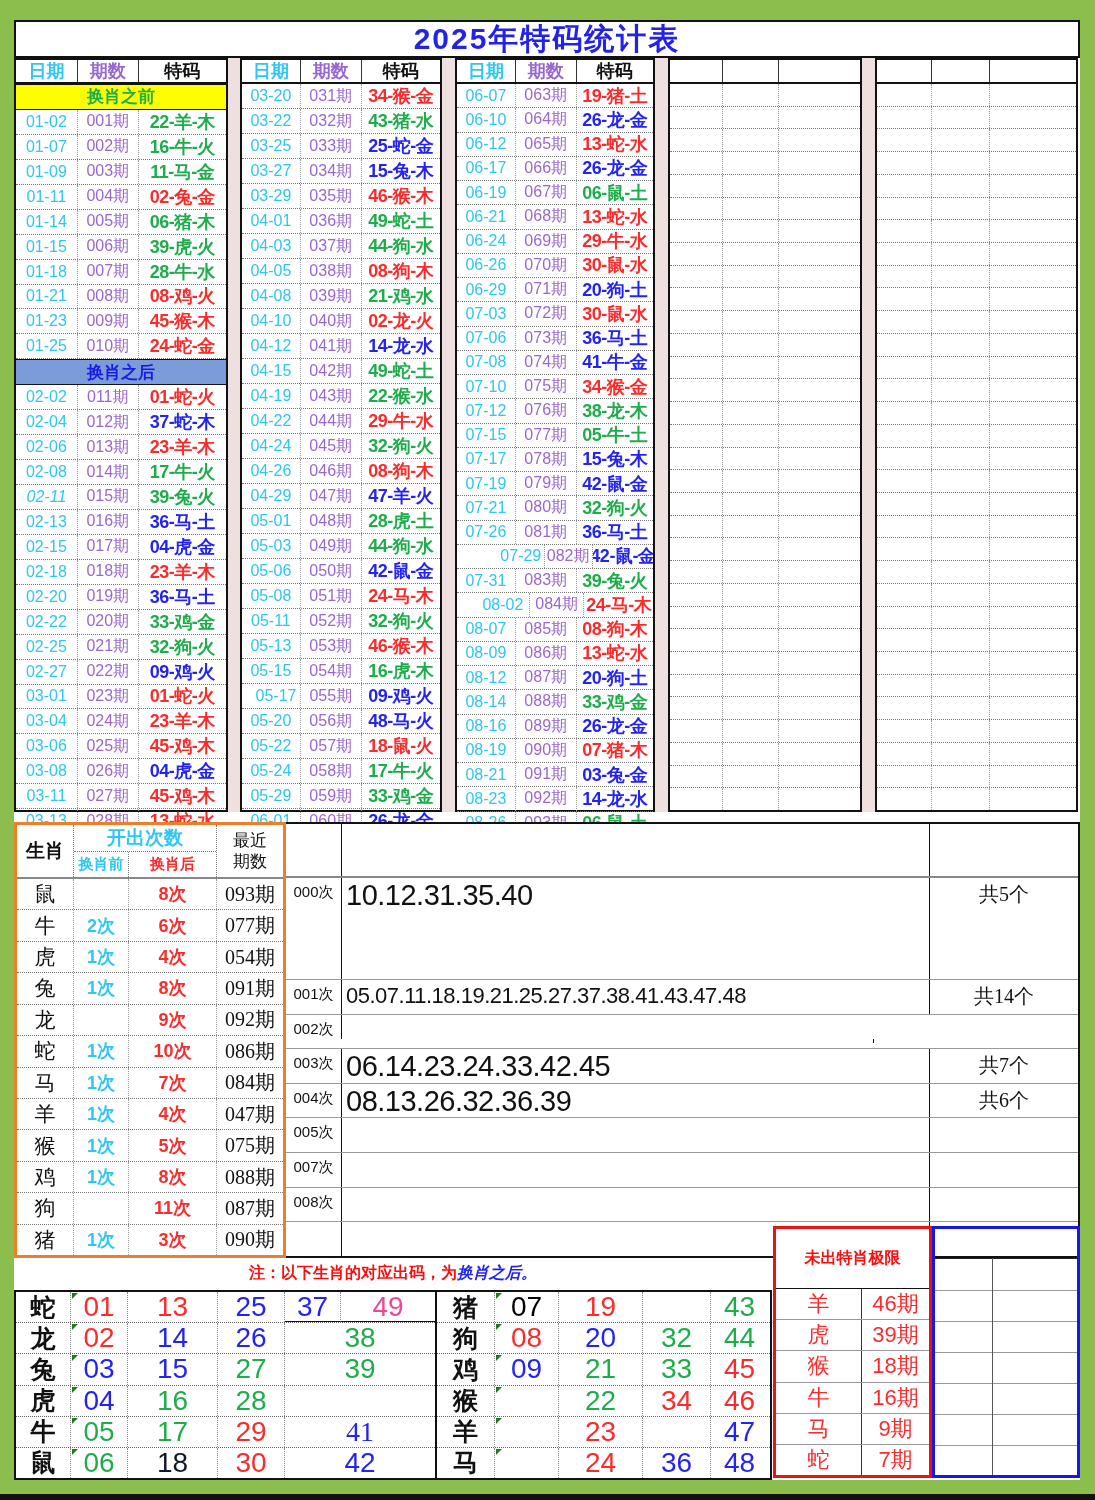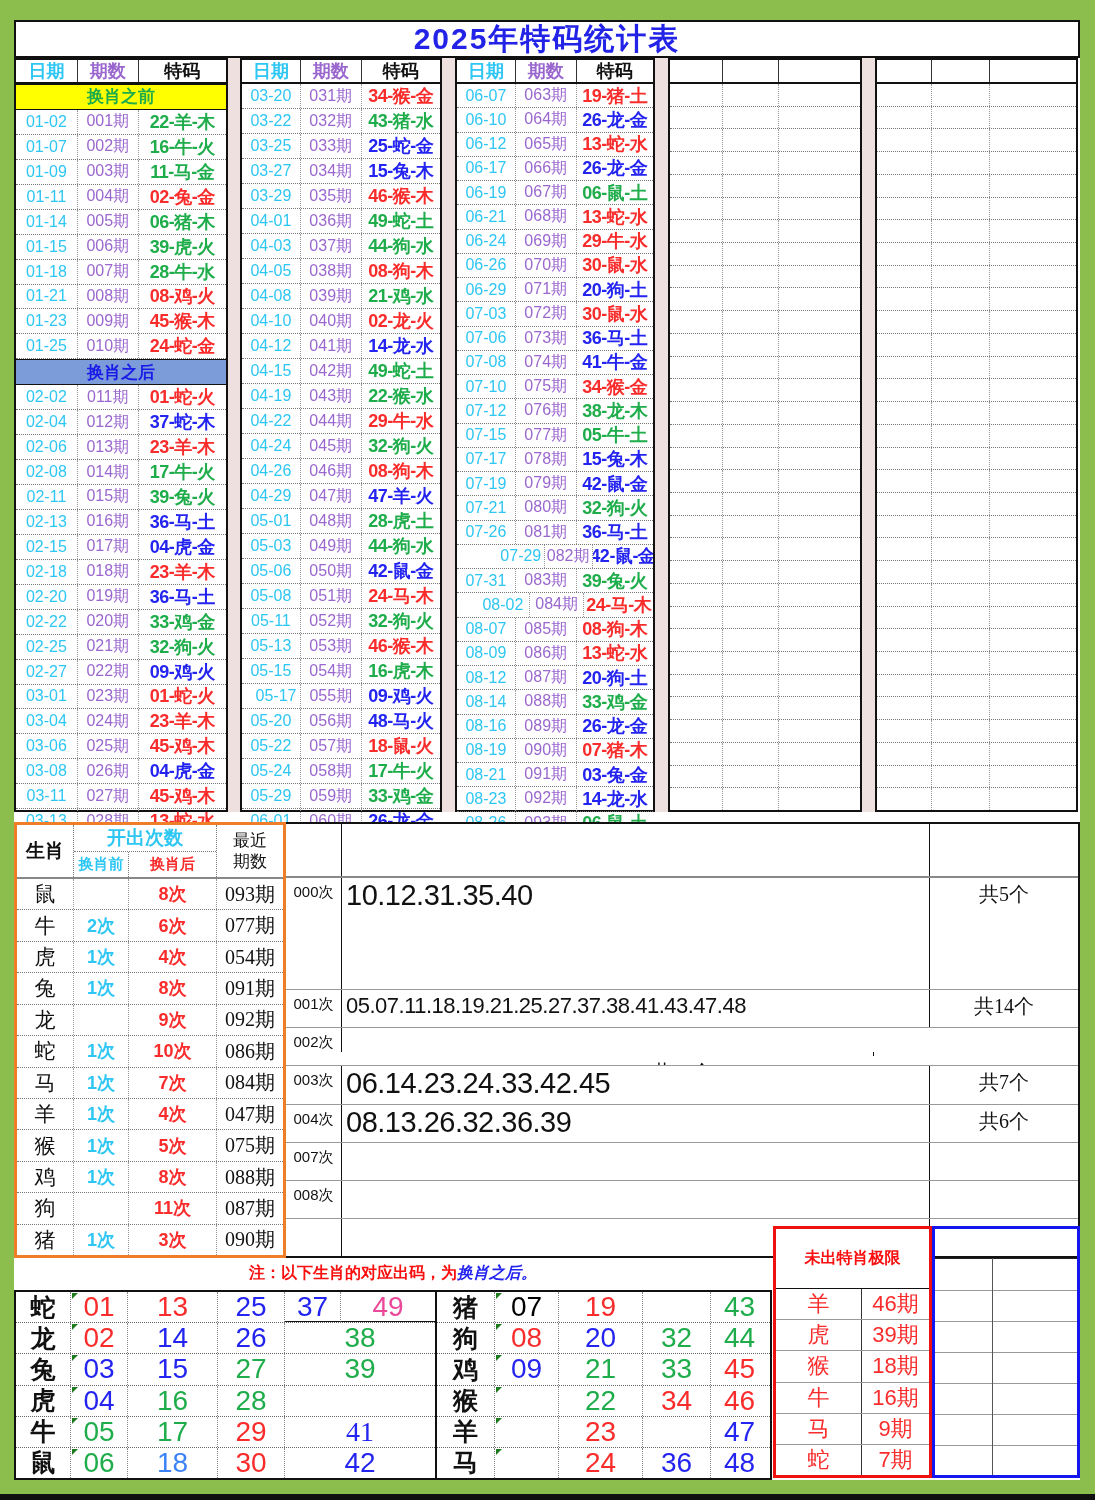--- a/index.html
+++ b/index.html
@@ -207,21 +207,21 @@
             <div class="cell cdate" style="width: 63px;">02-06</div>
             <div class="cell cperiod" style="width: 62px;">013期</div>
             <div class="cell ccode" style="width: 89px; color: rgb(249, 44, 44);">23-羊-木</div>
           </div>
           <div class="trow">
             <div class="cell cdate" style="width: 63px;">02-08</div>
             <div class="cell cperiod" style="width: 62px;">014期</div>
             <div class="cell ccode" style="width: 89px; color: rgb(31, 173, 75);">17-牛-火</div>
           </div>
           <div class="trow">
-            <div class="cell cdate" style="width: 63px;">02-11</div>
+            <div class="cell cdate" style="width: 63px; font-style: italic;">02-11</div>
             <div class="cell cperiod" style="width: 62px;">015期</div>
             <div class="cell ccode" style="width: 89px; color: rgb(31, 173, 75);">39-兔-火</div>
           </div>
           <div class="trow">
             <div class="cell cdate" style="width: 63px;">02-13</div>
             <div class="cell cperiod" style="width: 62px;">016期</div>
             <div class="cell ccode" style="width: 89px; color: rgb(36, 36, 240);">36-马-土</div>
           </div>
           <div class="trow">
             <div class="cell cdate" style="width: 63px; text-align: center;">02-15</div>
@@ -1094,20 +1094,25 @@
           <div class="fb-label">003次</div>
           <div class="fb-nums lg">06.14.23.24.33.42.45</div>
           <div class="fb-count">共7个</div>
         </div>
         <div class="fblock" style="flex-grow: 1;">
           <div class="fb-label">004次</div>
           <div class="fb-nums lg">08.13.26.32.36.39</div>
           <div class="fb-count">共6个</div>
         </div>
         <div class="fblock" style="flex-grow: 1;">
+          <div class="fb-label">005次</div>
+          <div class="fb-nums sm"></div>
+          <div class="fb-count"></div>
+        </div>
+        <div class="fblock" style="flex-grow: 1;">
           <div class="fb-label">007次</div>
           <div class="fb-nums sm"></div>
           <div class="fb-count"></div>
         </div>
         <div class="fblock" style="flex-grow: 1;">
           <div class="fb-label">008次</div>
           <div class="fb-nums sm"></div>
           <div class="fb-count"></div>
         </div>
         <div class="fblock" style="flex-grow: 1;">
@@ -1158,21 +1163,21 @@
         <div class="zrow">
           <div class="zcell z-name" style="width: 55px;">牛</div>
           <div class="zcell tri" style="width: 57px; color: rgb(31, 173, 75);">05</div>
           <div class="zcell" style="width: 90px; color: rgb(31, 173, 75);">17</div>
           <div class="zcell" style="width: 67px; color: rgb(249, 44, 44);">29</div>
           <div class="zcell" style="width: 150px; color: rgb(36, 36, 240); font-family: Liberation Serif, serif;">41</div>
         </div>
         <div class="zrow">
           <div class="zcell z-name" style="width: 55px;">鼠</div>
           <div class="zcell tri" style="width: 57px; color: rgb(31, 173, 75);">06</div>
-          <div class="zcell" style="width: 90px; color: #3b82f6;">18</div>
+          <div class="zcell" style="width: 90px; color: #0f172a;">18</div>
           <div class="zcell" style="width: 67px; color: rgb(249, 44, 44);">30</div>
           <div class="zcell" style="width: 150px; color: rgb(36, 36, 240);">42</div>
         </div>
       </div>
     <div class="bdiv"></div>
     <div class="br">
         <div class="zrow">
           <div class="zcell z-name" style="width: 58px;">猪</div>
           <div class="zcell tri" style="width: 64px; color: #000000;">07</div>
           <div class="zcell" style="width: 84px; color: rgb(249, 44, 44);">19</div>

